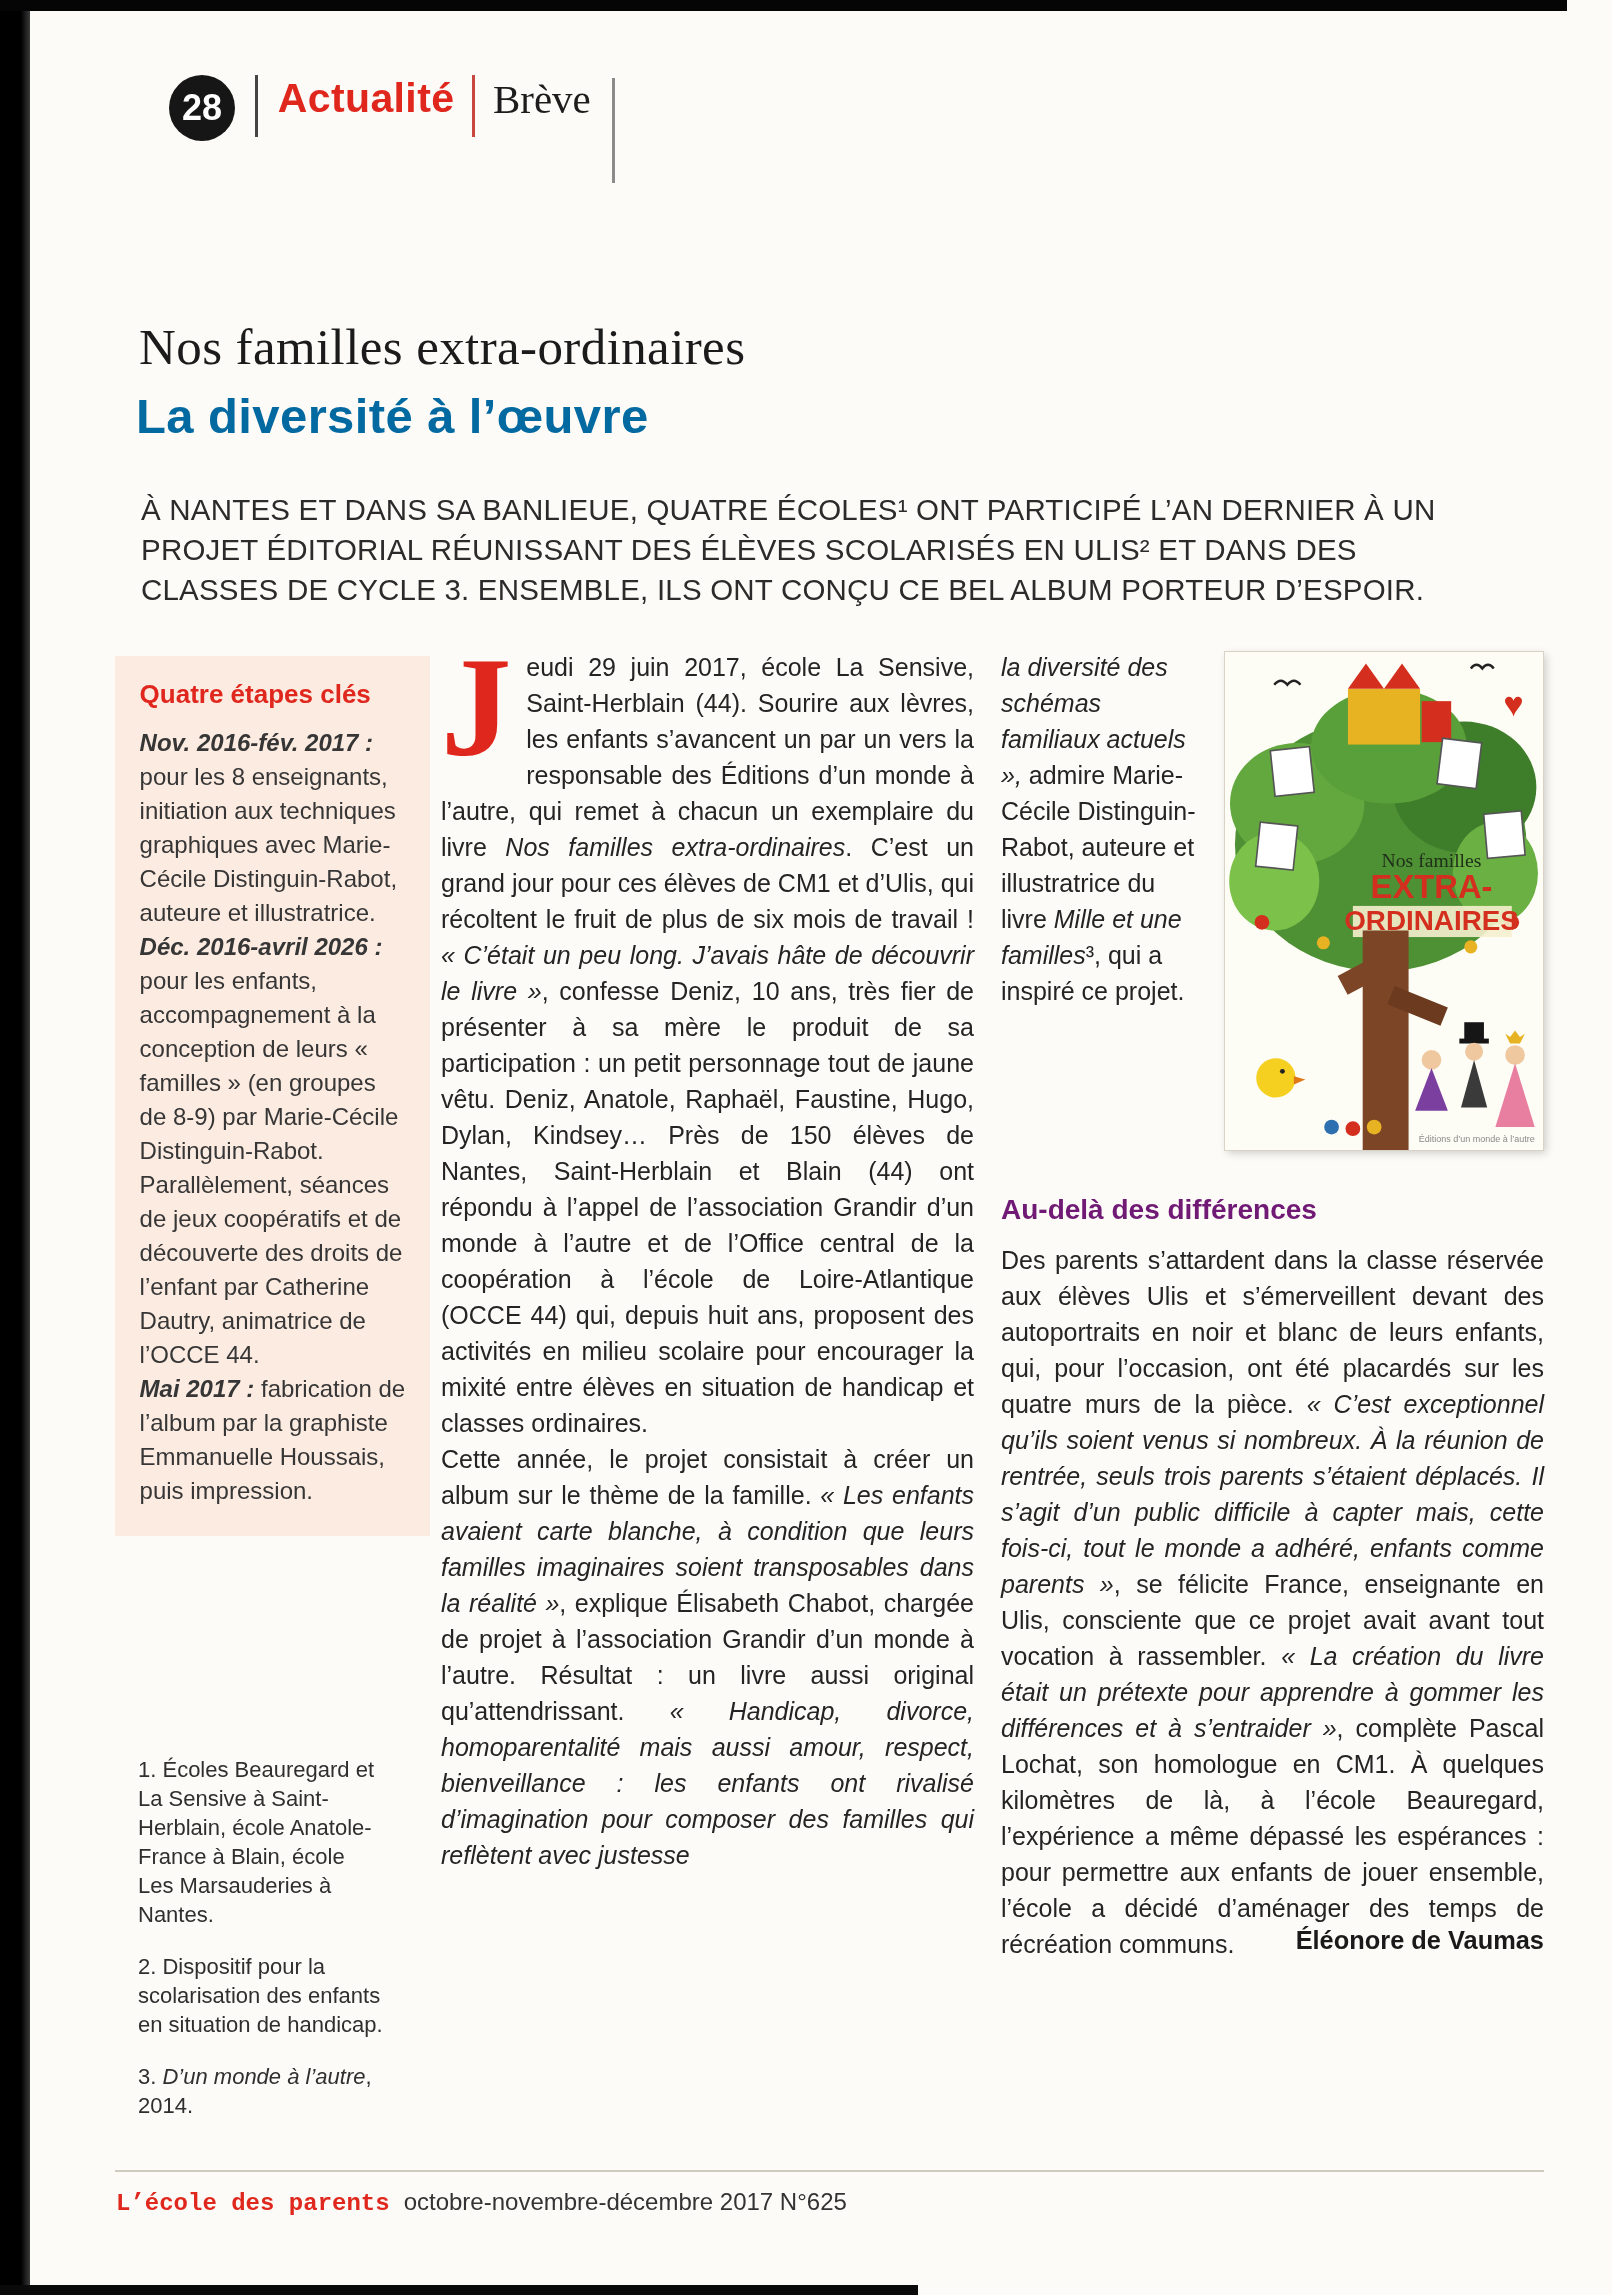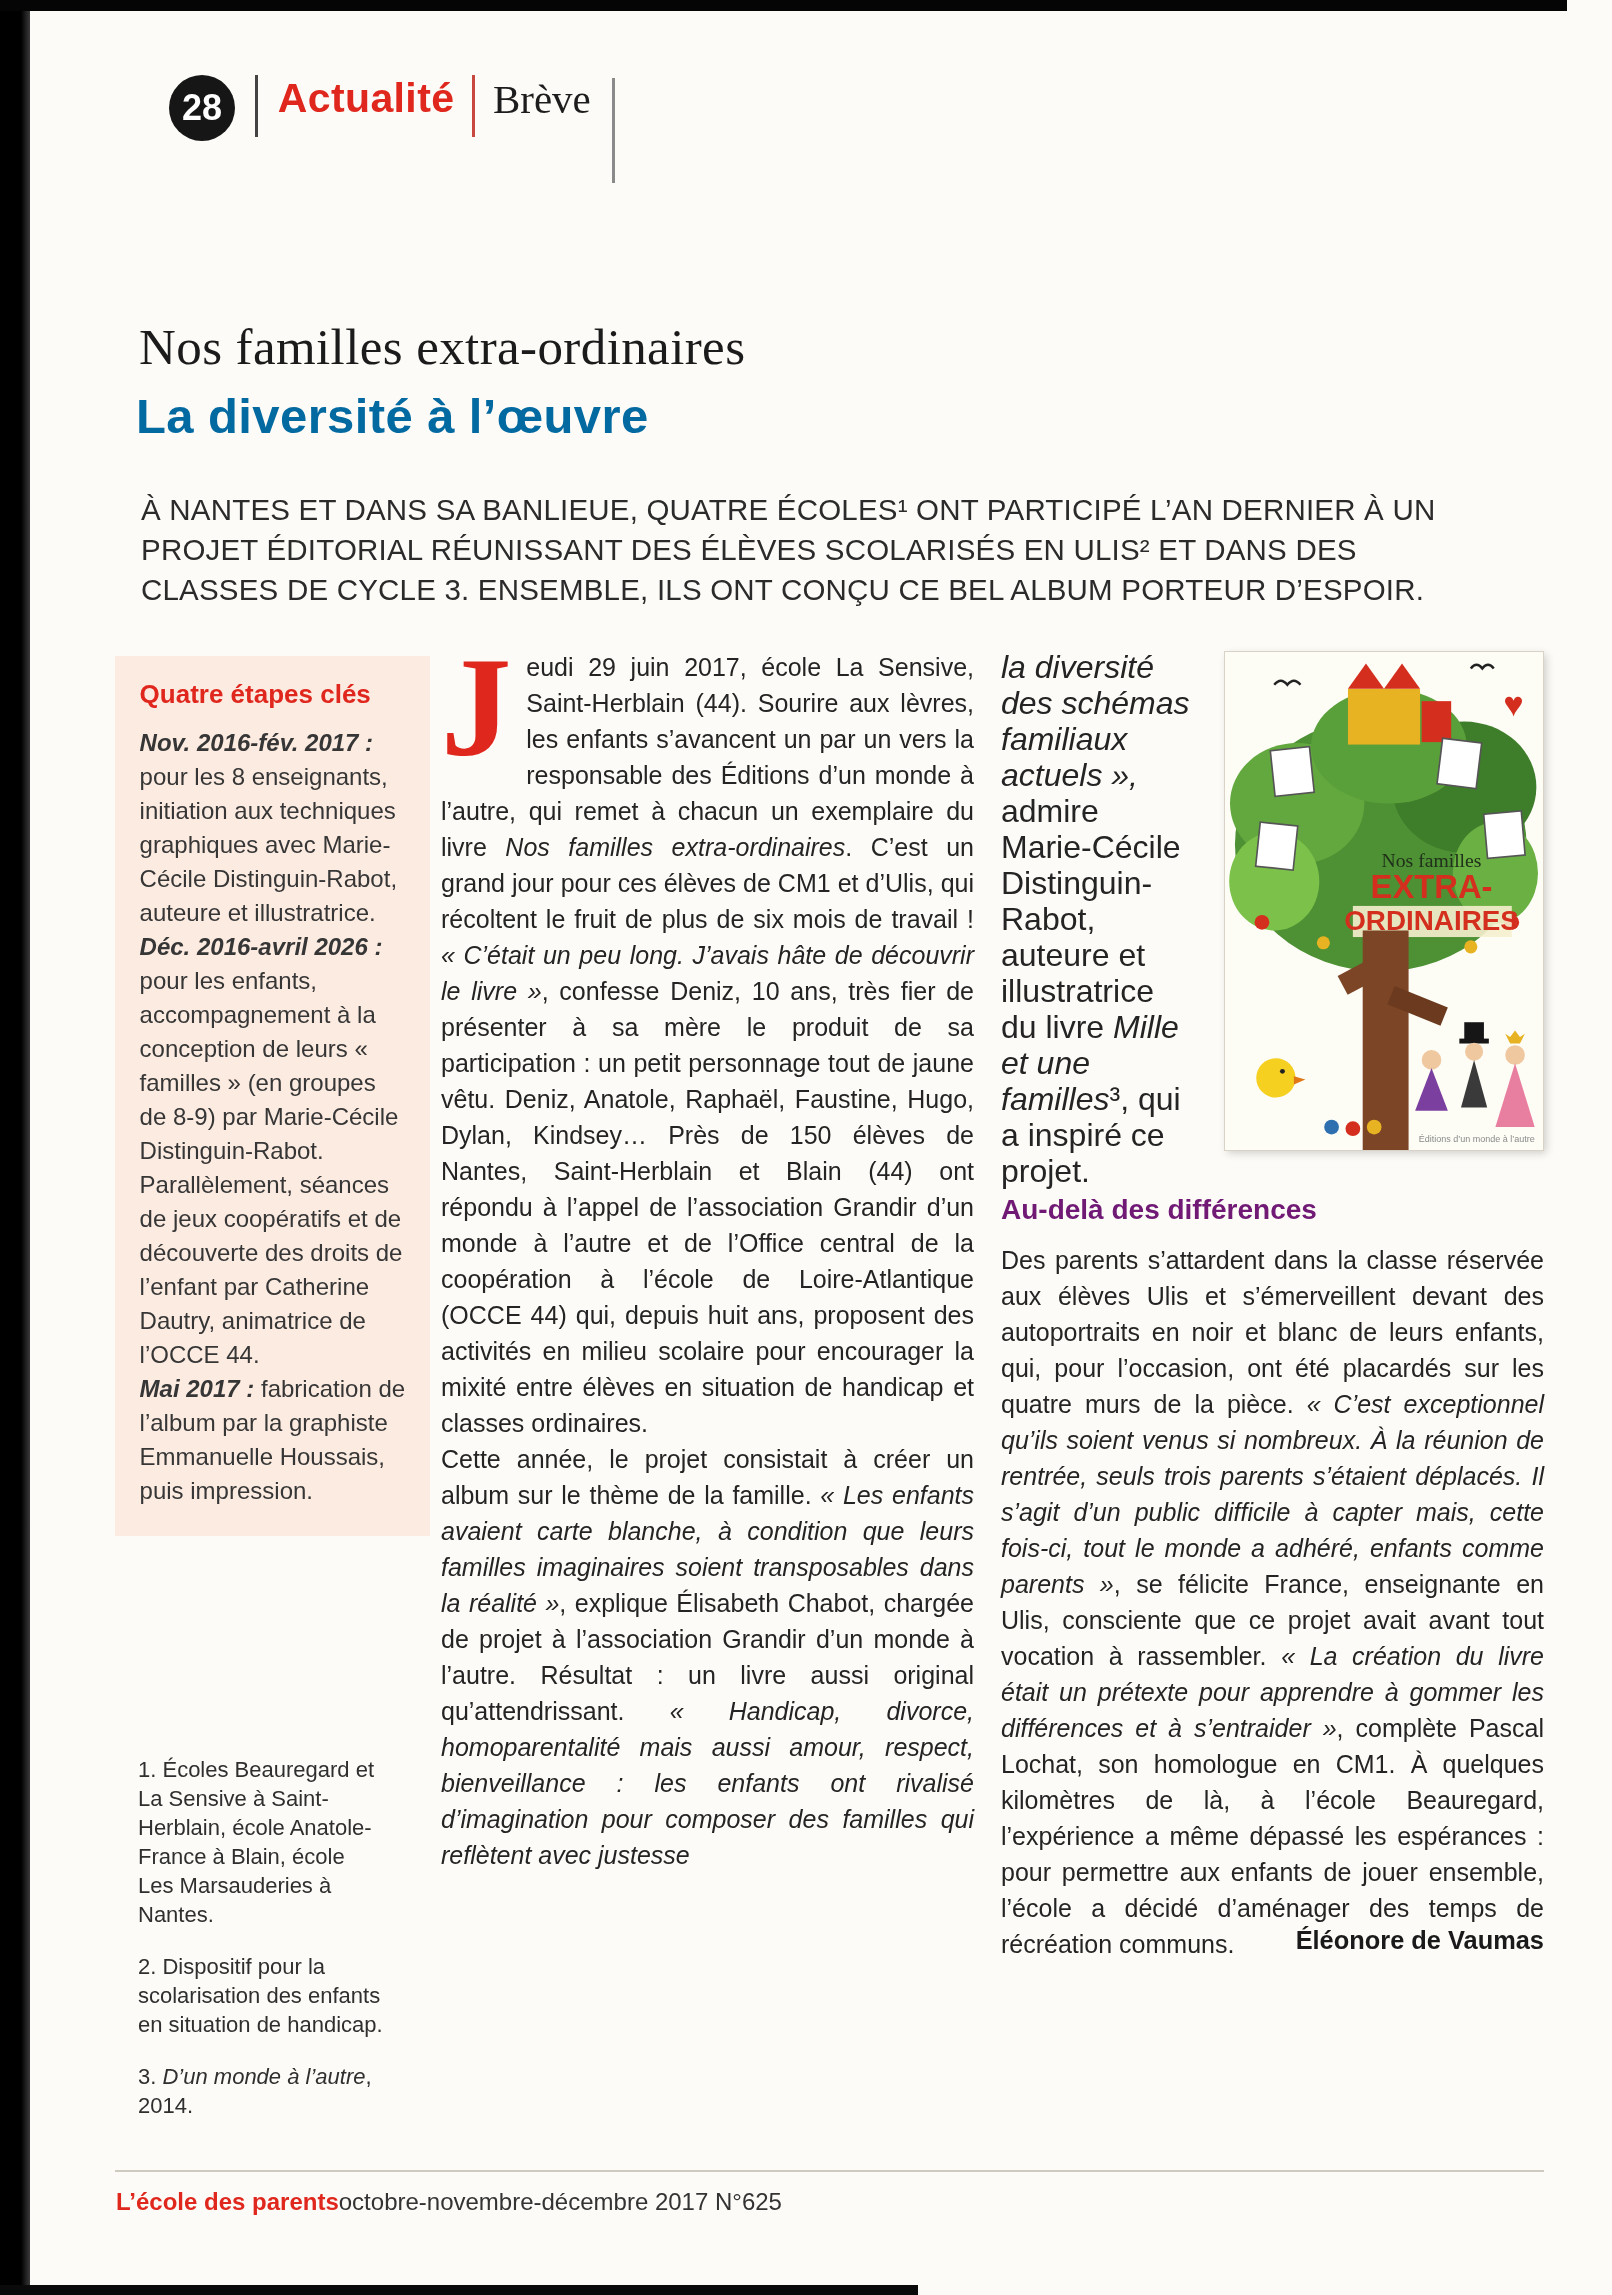--- a/index.html
+++ b/index.html
@@ -64,33 +64,33 @@
   }
   .dropcap {
     float:left;
     font-family:"Liberation Serif", serif; font-weight:700;
     font-size:141px; line-height:107px; color:#e0271d;
     padding:4.9px 14.8px 0 0;
   }
 
   .col-right { position:absolute; top:649px; left:1001px; width:543px; }
   .col-right-top { position:relative; height:520px; }
-  .intro-text { width:195px; font-size:32px; line-height:36px; color:#242424; }
+  .intro-text { width:195px; font-size:25px; line-height:36px; color:#242424; }
   .book-cover {
     position:absolute; top:1.6px; right:0; width:318px; height:498px;
     background:#fdfdf6; border:0.8px solid #d8d3c6;
     box-shadow:2.5px 3.3px 8.2px rgba(0,0,0,0.18);
   }
   .subhead { font-size:28px; font-weight:700; color:#701a75; margin:24.6px 0 16.4px; }
   .byline { text-align:right; font-weight:700; font-size:25.4px; color:#1a1a1a; margin-top:-36px; }
 
   
   .footer-rule { position:absolute; top:2170px; left:115px; width:1429px; height:1.6px; background:#cfcac0; }
   .footer { position:absolute; top:2188px; left:116px; font-size:24px; color:#333; }
-  .footer .mag { color:#e0271d; font-weight:700; margin-right:0; }
+  .footer .mag { color:#e0271d; font-weight:700; margin-right:14px;font-family:Liberation Mono, monospace; }
 </style>
 </head>
 <body>
 
 <div class="page">
 
   <div class="scan-left"></div>
   <div class="scan-top"></div>
   <div class="scan-bottom"></div>
 

